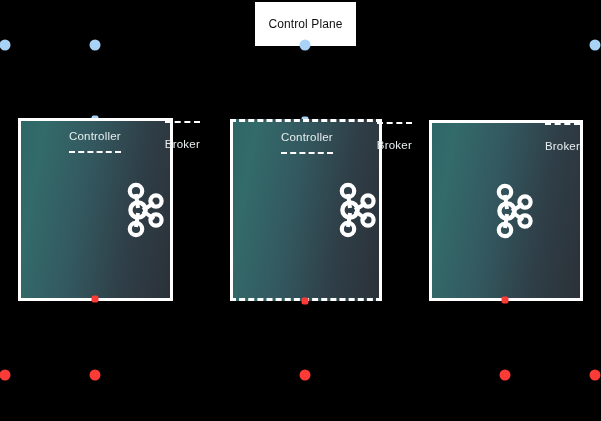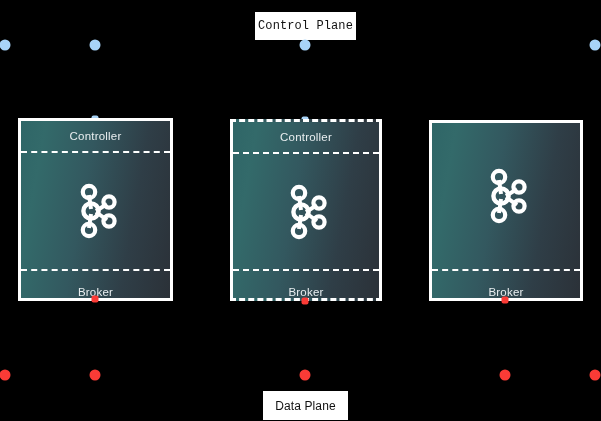--- a/index.html
+++ b/index.html
@@ -26,24 +26,23 @@
     font-size: 12px;
     line-height: 1;
     display: flex;
     align-items: center;
     justify-content: center;
     letter-spacing: 0.1px;
     white-space: nowrap;
   }
   #control-plane-label {
     left: 255px;
-    top: 12px;
+    top: 2px;
     width: 101px;
-    height: 28px;
-    font-family: Liberation Mono, monospace;
+    height: 44px;
   }
   #data-plane-label {
     left: 263px;
     top: 391px;
     width: 85px;
     height: 29px;
   }
 
   
   .dot {
@@ -61,21 +60,21 @@
     border-radius: 2px;
   }
 
   
   .node {
     position: absolute;
     box-sizing: border-box;
     border: 3px solid #ffffff;
     background: linear-gradient(100deg, #2f6667 0%, #336a6a 14%, #33585f 42%, #2f3e47 72%, #2b3138 100%);
     display: flex;
-    flex-direction: column;
+    padding-left: 48px;
   }
   .node.dashed-ends {
     border-top-style: dashed;
     border-bottom-style: dashed;
     border-top-width: 3px;
     border-bottom-width: 3px;
   }
 
   .node-section {
     position: relative;
@@ -207,15 +206,14 @@
   <div class="dot red small" style="left:95px;  top:299px;"></div>
   <div class="dot red small" style="left:305px; top:301px;"></div>
   <div class="dot red small" style="left:505px; top:300px;"></div>
 
   <div class="dot red" style="left:5px;  top:375px;"></div>
   <div class="dot red" style="left:95px; top:375px;"></div>
   <div class="dot red" style="left:305px;top:375px;"></div>
   <div class="dot red" style="left:505px;top:375px;"></div>
   <div class="dot red" style="left:595px;top:375px;"></div>
 
-  <div id="data-plane-label" class="plane-label">Data Plane</div>
 
 </div>
 
 </body></html>

